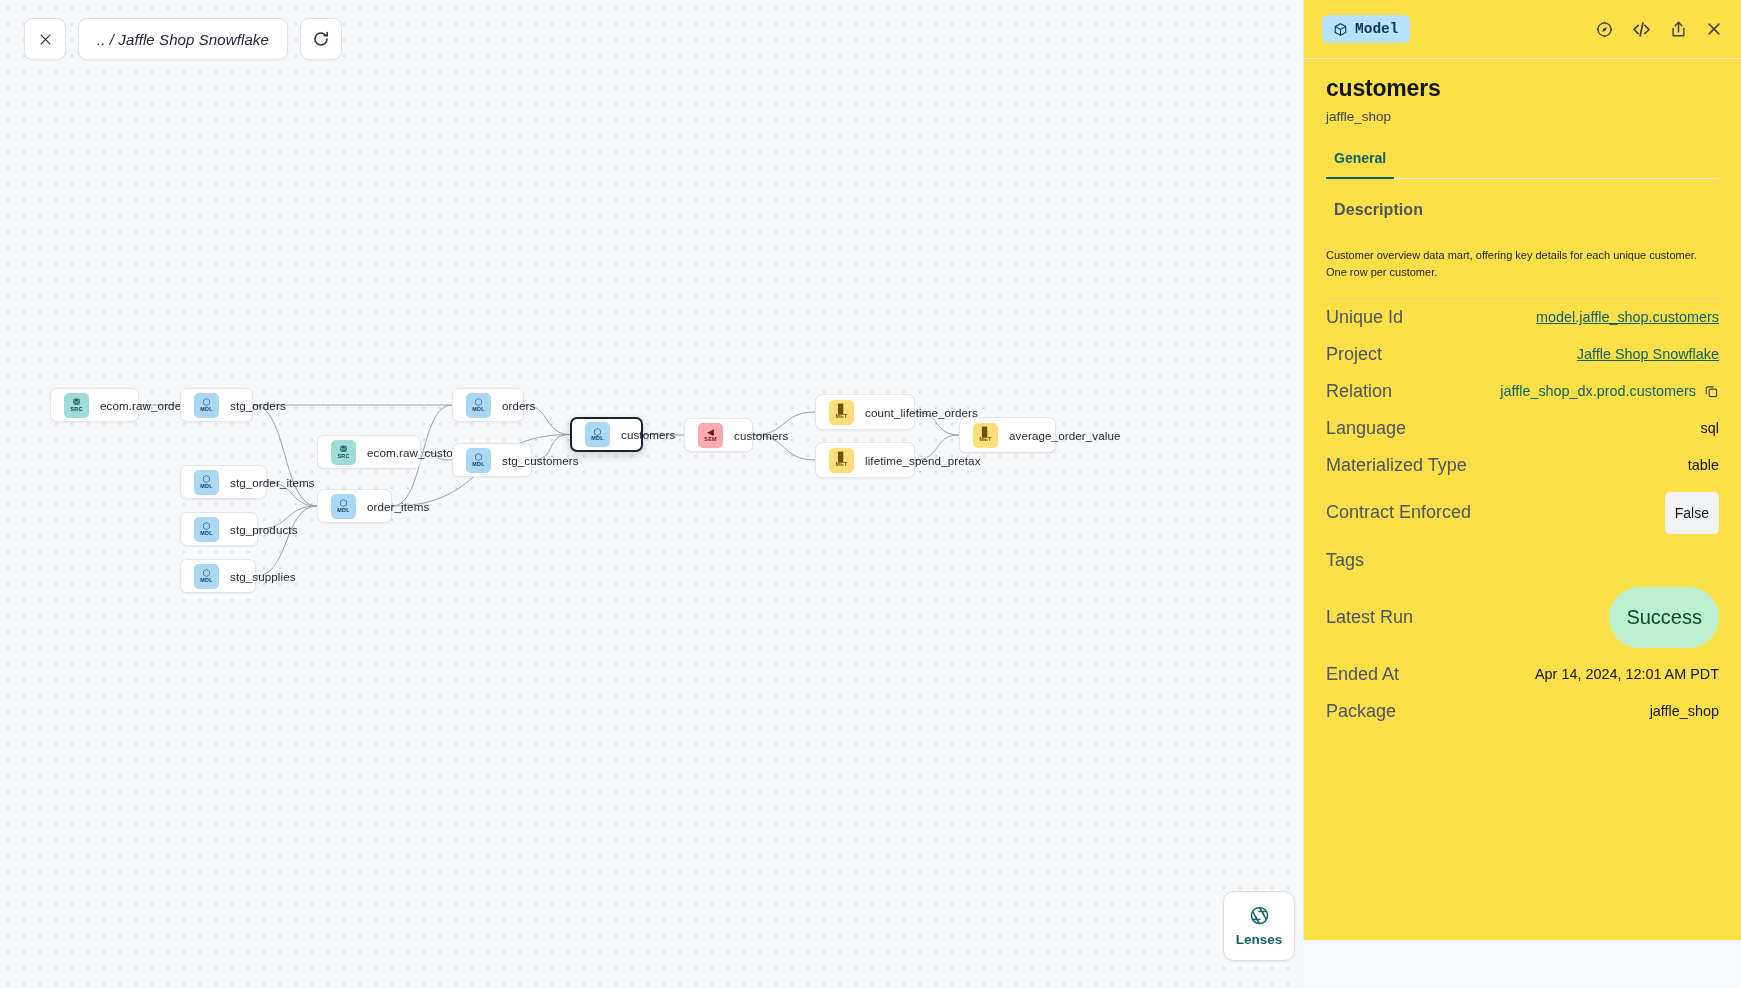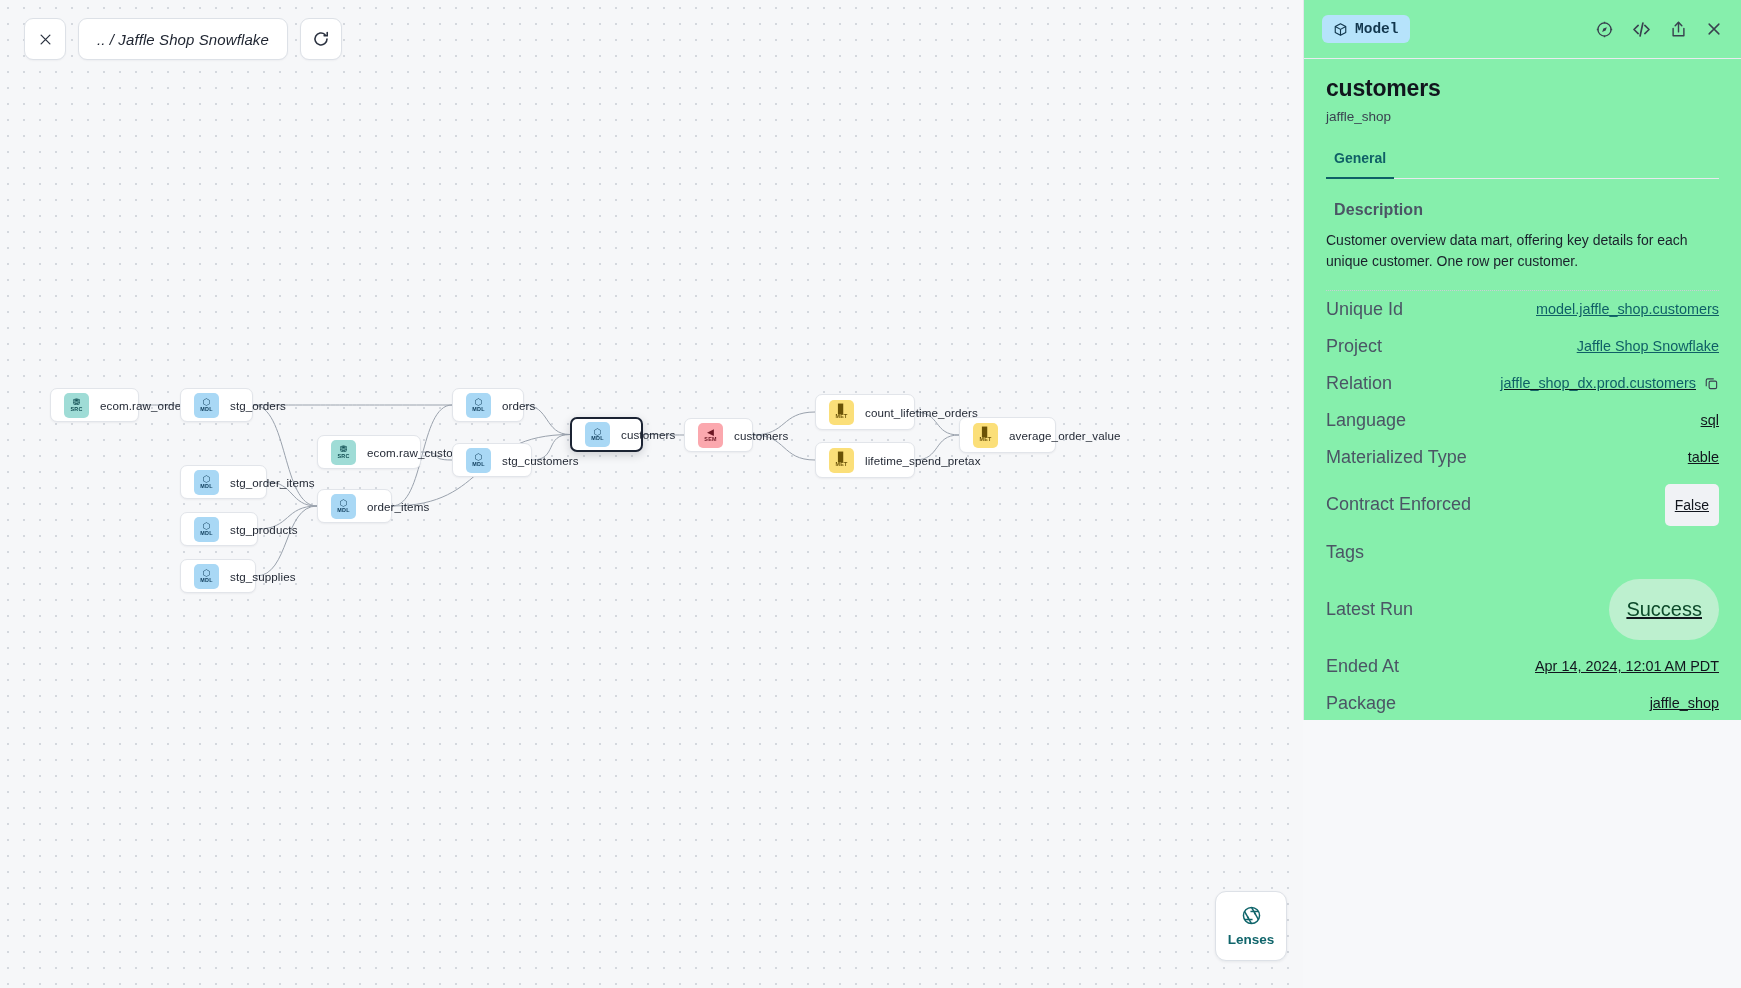--- a/index.html
+++ b/index.html
@@ -57,21 +57,21 @@
   #search-input {
     flex: 1; border: none; outline: none; background: transparent;
     font-family: "Liberation Sans", sans-serif;
     font-size: 15px; color: #1e2430; letter-spacing: .1px;
   }
   #refresh-btn { width: 42px; }
   svg.ic { display: block; }
 
   
   #lenses-btn {
-    position: absolute; right: 16px; bottom: 27px;
+    position: absolute; right: 8px; bottom: 27px;
     width: 72px; height: 70px;
     background: #fff; border: 1px solid #dde1e7; border-radius: 11px;
     display: flex; flex-direction: column; align-items: center; justify-content: center;
     gap: 6px; cursor: pointer;
     box-shadow: 0 1px 3px rgba(16,24,40,.07);
     z-index: 20;
   }
   #lenses-btn .lbl { font-size: 13.5px; color: #10656b; font-weight: 600; }
 
   
@@ -99,22 +99,22 @@
   }
   .node .badge .bt { font-size: 5.4px; font-weight: 700; letter-spacing: .2px; margin-top: .5px; }
   .badge.src { background: #9fdcd6; color: #0d4a4f; }
   .badge.mdl { background: #a9d8f5; color: #11405e; }
   .badge.sem { background: #fba8ae; color: #6a1622; }
   .badge.met { background: #fbdf79; color: #6a5206; }
   .node .nlabel { font-size: 11.6px; color: #1e2430; white-space: nowrap; letter-spacing: .1px; }
 
   
   #side {
-    width: 438px; height: 720px;
-    background: #86efac;
+    width: 438px; height: 940px;
+    background: #fde047;
     border-left: 1px solid #e4e7ec;
     display: flex; flex-direction: column;
   }
   #side-top {
     height: 59px; flex: 0 0 59px;
     display: flex; align-items: center;
     padding: 0 18px 0 18px;
     border-bottom: 1px solid #e9ebf0;
   }
   #type-chip {
@@ -134,29 +134,29 @@
 
   #tabs { margin: 26px 22px 0 22px; border-bottom: 1px solid #e6e9ee; display: flex; }
   .tab {
     font-size: 14px; font-weight: 600; color: #0f5f66;
     padding: 0 8px 11px 8px; cursor: pointer;
     border-bottom: 2.5px solid #0f5f66; margin-bottom: -1px;
   }
 
   #side-body { padding: 22px 22px 0 22px; overflow: auto; flex: 1; }
   .sec-label { font-size: 16px; font-weight: 700; color: #4b5565; letter-spacing: .1px; padding-left: 8px; }
-  #description { font-size: 14px; color: #1a202b; line-height: 1.53; margin-top: 11px; }
+  #description { font-size: 11px; color: #1a202b; line-height: 1.53; margin-top: 28px; }
   .divider { border-top: 1px dotted #c9cdd5; margin: 17px 0 0 0; }
 
   .row {
     display: flex; align-items: center; justify-content: space-between;
     min-height: 32px; padding: 8px 0; gap: 12px;
   }
   .row .k { font-size: 18px; color: #4b5565; white-space: nowrap; }
-  .row .v { font-size: 14.4px; color: #11151d; text-align: right; display: flex; align-items: center; gap: 8px; text-decoration: underline; }
+  .row .v { font-size: 14.4px; color: #11151d; text-align: right; display: flex; align-items: center; gap: 8px; }
   .v a, .v .link {
     color: #0f5f66; text-decoration: underline; cursor: pointer;
   }
   .v .teal-plain { color: #0f5f66; }
   .chip-grey {
     background: #f0f2f5; border-radius: 5px; padding: 13px 10px;
     font-size: 14px; color: #11151d;
   }
   .chip-green {
     background: #bdf0cf; border-radius: 999px; padding: 19px 17px;

